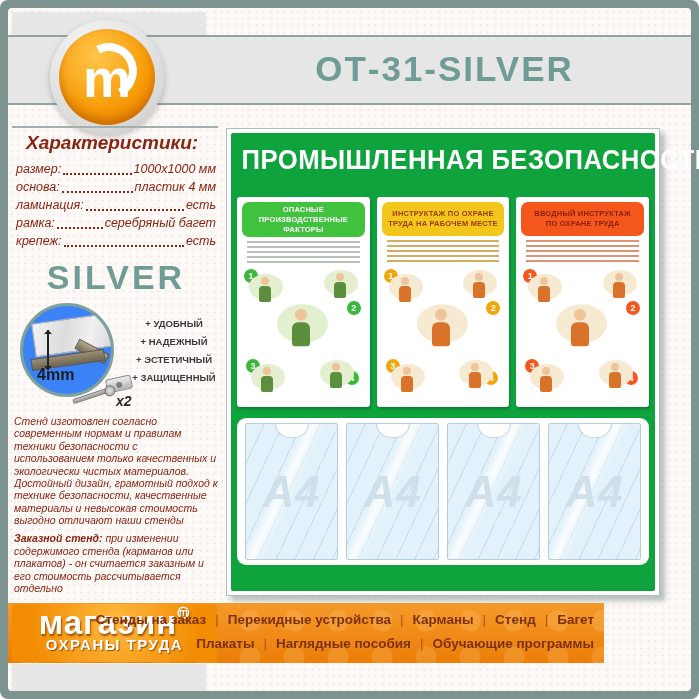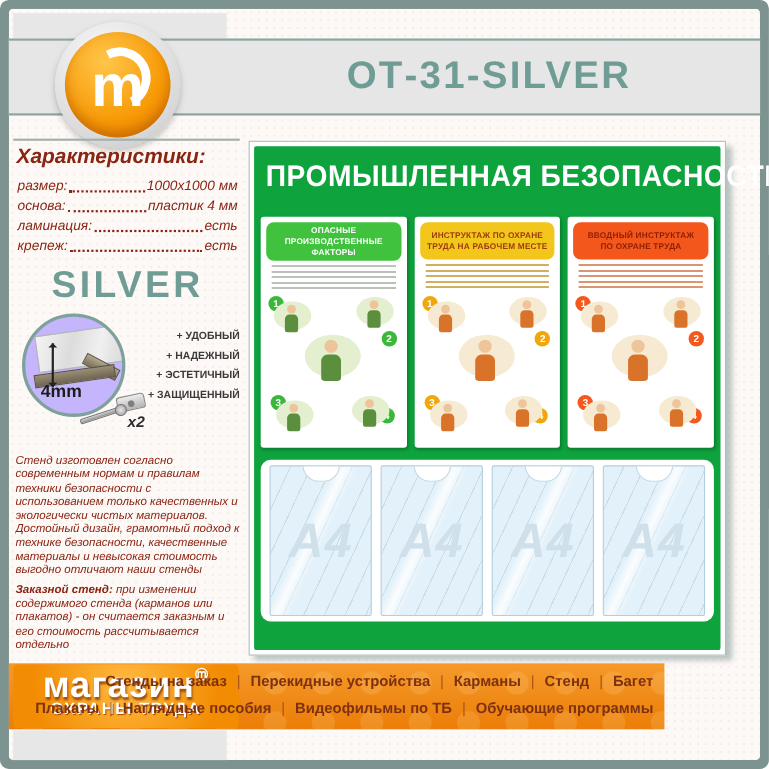--- a/index.html
+++ b/index.html
@@ -26,29 +26,29 @@
     box-shadow:inset 0 -6px 10px rgba(160,70,0,.45);}
   .logo-letter{position:absolute;left:0;right:0;top:22px;text-align:center;
     font-size:54px;font-weight:bold;color:#ffffff;line-height:54px;}
   .logo-arc{position:absolute;left:22px;top:14px;width:56px;height:56px;border-radius:50%;
     border:8px solid #ffffff;border-left-color:transparent;border-bottom-color:transparent;
     transform:rotate(18deg);}
 
   
   .leftline{position:absolute;left:12px;top:126px;width:206px;height:2px;background:#a2b1ad;}
   .left-col{position:absolute;left:14px;top:130px;width:204px;}
-  .spec-title{font-size:19px;font-weight:bold;font-style:italic;color:#8a2413;margin:2px 0 6px 1px;}
+  .spec-title{font-size:19px;font-weight:bold;font-style:italic;color:#8a2413;margin:2px 0 6px 12px;}
   .spec-row{display:flex;align-items:flex-end;font-size:12.5px;font-style:italic;color:#8a2413;
     line-height:18px;height:18px;white-space:nowrap;padding:0 2px;text-align:right;}
   .spec-leader{flex:1;border-bottom:2px dotted #8a2413;margin:0 2px 3px 2px;min-width:8px;}
   .series{margin-top:8px;text-align:center;font-size:34px;font-weight:bold;letter-spacing:3px;color:#6f9d96;}
 
   .diagram{position:relative;height:110px;margin-top:4px;}
   .dg-circle{position:absolute;left:6px;top:2px;width:94px;height:94px;border-radius:50%;
-    border:3px solid #7fa19b;background:#c4b5fd;overflow:hidden;}
+    border:3px solid #7fa19b;background:#3b82f6;overflow:hidden;}
   .dg-sheet{position:absolute;left:10px;top:12px;width:80px;height:34px;background:
     linear-gradient(110deg,#f4f4f4,#dcdcdc 40%,#f0f0f0 70%,#d8d8d8);border:1px solid #b5b5b5;
     transform:rotate(-8deg);}
   .dg-frame1{position:absolute;left:8px;top:48px;width:74px;height:12px;background:
     linear-gradient(#9a8f74,#6e6450);transform:rotate(-8deg);border:1px solid #5c5342;}
   .dg-frame2{position:absolute;left:52px;top:40px;width:34px;height:11px;background:
     linear-gradient(#b0a78c,#7a7058);transform:rotate(28deg);border:1px solid #5c5342;}
   .dg-arrow{position:absolute;left:24px;top:24px;width:2px;height:40px;background:#222;}
   .dg-arrow::before,.dg-arrow::after{content:"";position:absolute;left:-3px;border:4px solid transparent;}
   .dg-arrow::before{top:-4px;border-bottom-color:#222;}
@@ -56,24 +56,24 @@
   .dg-mm{position:absolute;left:14px;top:60px;font-size:16px;font-weight:bold;color:#1c1c1c;}
   .dg-screw{position:absolute;left:58px;top:92px;width:40px;height:5px;background:
     linear-gradient(#cfcfcf,#8f8f8f);transform:rotate(-18deg);border-radius:2px;border:1px solid #777;}
   .dg-screw::before{content:"";position:absolute;right:-5px;top:-3px;width:9px;height:9px;border-radius:50%;
     background:radial-gradient(#e8e8e8,#9a9a9a);border:1px solid #777;}
   .dg-bracket{position:absolute;left:92px;top:76px;width:26px;height:14px;background:
     linear-gradient(#ececec,#b5b5b5);border:1px solid #8a8a8a;border-radius:3px;transform:rotate(-12deg);}
   .dg-bracket::before{content:"";position:absolute;left:9px;top:4px;width:6px;height:6px;border-radius:50%;
     background:#7f7f7f;}
   .dg-x2{position:absolute;left:102px;top:92px;font-size:14px;font-weight:bold;font-style:italic;color:#2d2d2d;}
-  .features{position:absolute;right:0px;top:14px;width:88px;text-align:right;}
+  .features{position:absolute;right:0px;top:14px;width:88px;text-align:center;}
   .feature{font-size:9.5px;font-weight:bold;color:#3a3a3a;line-height:18px;white-space:nowrap;}
 
-  .desc{margin-top:20px;height:212px;overflow:hidden;}
+  .desc{margin-top:4px;height:212px;overflow:hidden;}
   .desc p{font-size:10.5px;font-style:italic;color:#8a2413;line-height:1.18;margin:0 0 6px 0;}
   .desc .b{font-weight:bold;}
 
   
   .stand{position:absolute;left:226px;top:128px;width:434px;height:468px;background:#ffffff;
     border:1px solid #b0bfbc;box-shadow:5px 5px 5px rgba(125,150,145,.55);}
   .stand-green{position:absolute;left:4px;top:4px;right:4px;bottom:4px;background:#0fa33e;border-radius:2px;}
   .stand-title{position:absolute;left:0;right:0;top:12px;text-align:center;color:#ffffff;
     font-size:27px;font-weight:bold;transform:scaleX(.95);white-space:nowrap;letter-spacing:.5px;}
   .posters{position:absolute;left:6px;right:6px;top:64px;height:210px;display:flex;gap:7px;justify-content:center;}
@@ -162,20 +162,25 @@
       <span>основа:</span>
       <span class="spec-leader"></span>
       <span>пластик 4 мм</span>
     </div>
     <div class="spec-row">
       <span>ламинация:</span>
       <span class="spec-leader"></span>
       <span>есть</span>
     </div>
     <div class="spec-row">
+      <span>рамка:</span>
+      <span class="spec-leader"></span>
+      <span>серебряный багет</span>
+    </div>
+    <div class="spec-row">
       <span>крепеж:</span>
       <span class="spec-leader"></span>
       <span>есть</span>
     </div>
 
     <div class="series">SILVER</div>
 
     <div class="diagram">
       <div class="dg-circle">
         <div class="dg-sheet"></div>
@@ -345,19 +350,18 @@
     <div class="menu-row menu-row1">
       <span class="menu-item">Стенды на заказ</span>
       <span class="menu-item">Перекидные устройства</span>
       <span class="menu-item">Карманы</span>
       <span class="menu-item">Стенд</span>
       <span class="menu-item">Багет</span>
     </div>
     <div class="menu-row menu-row2">
       <span class="menu-item">Плакаты</span>
       <span class="menu-item">Наглядные пособия</span>
-      <span class="menu-item">Видеофильмы по ТБ</span>
       <span class="menu-item">Обучающие программы</span>
     </div>
   </div>
 
   <div class="ribbon-bottom"></div>
 </div>
 
 </body></html>

